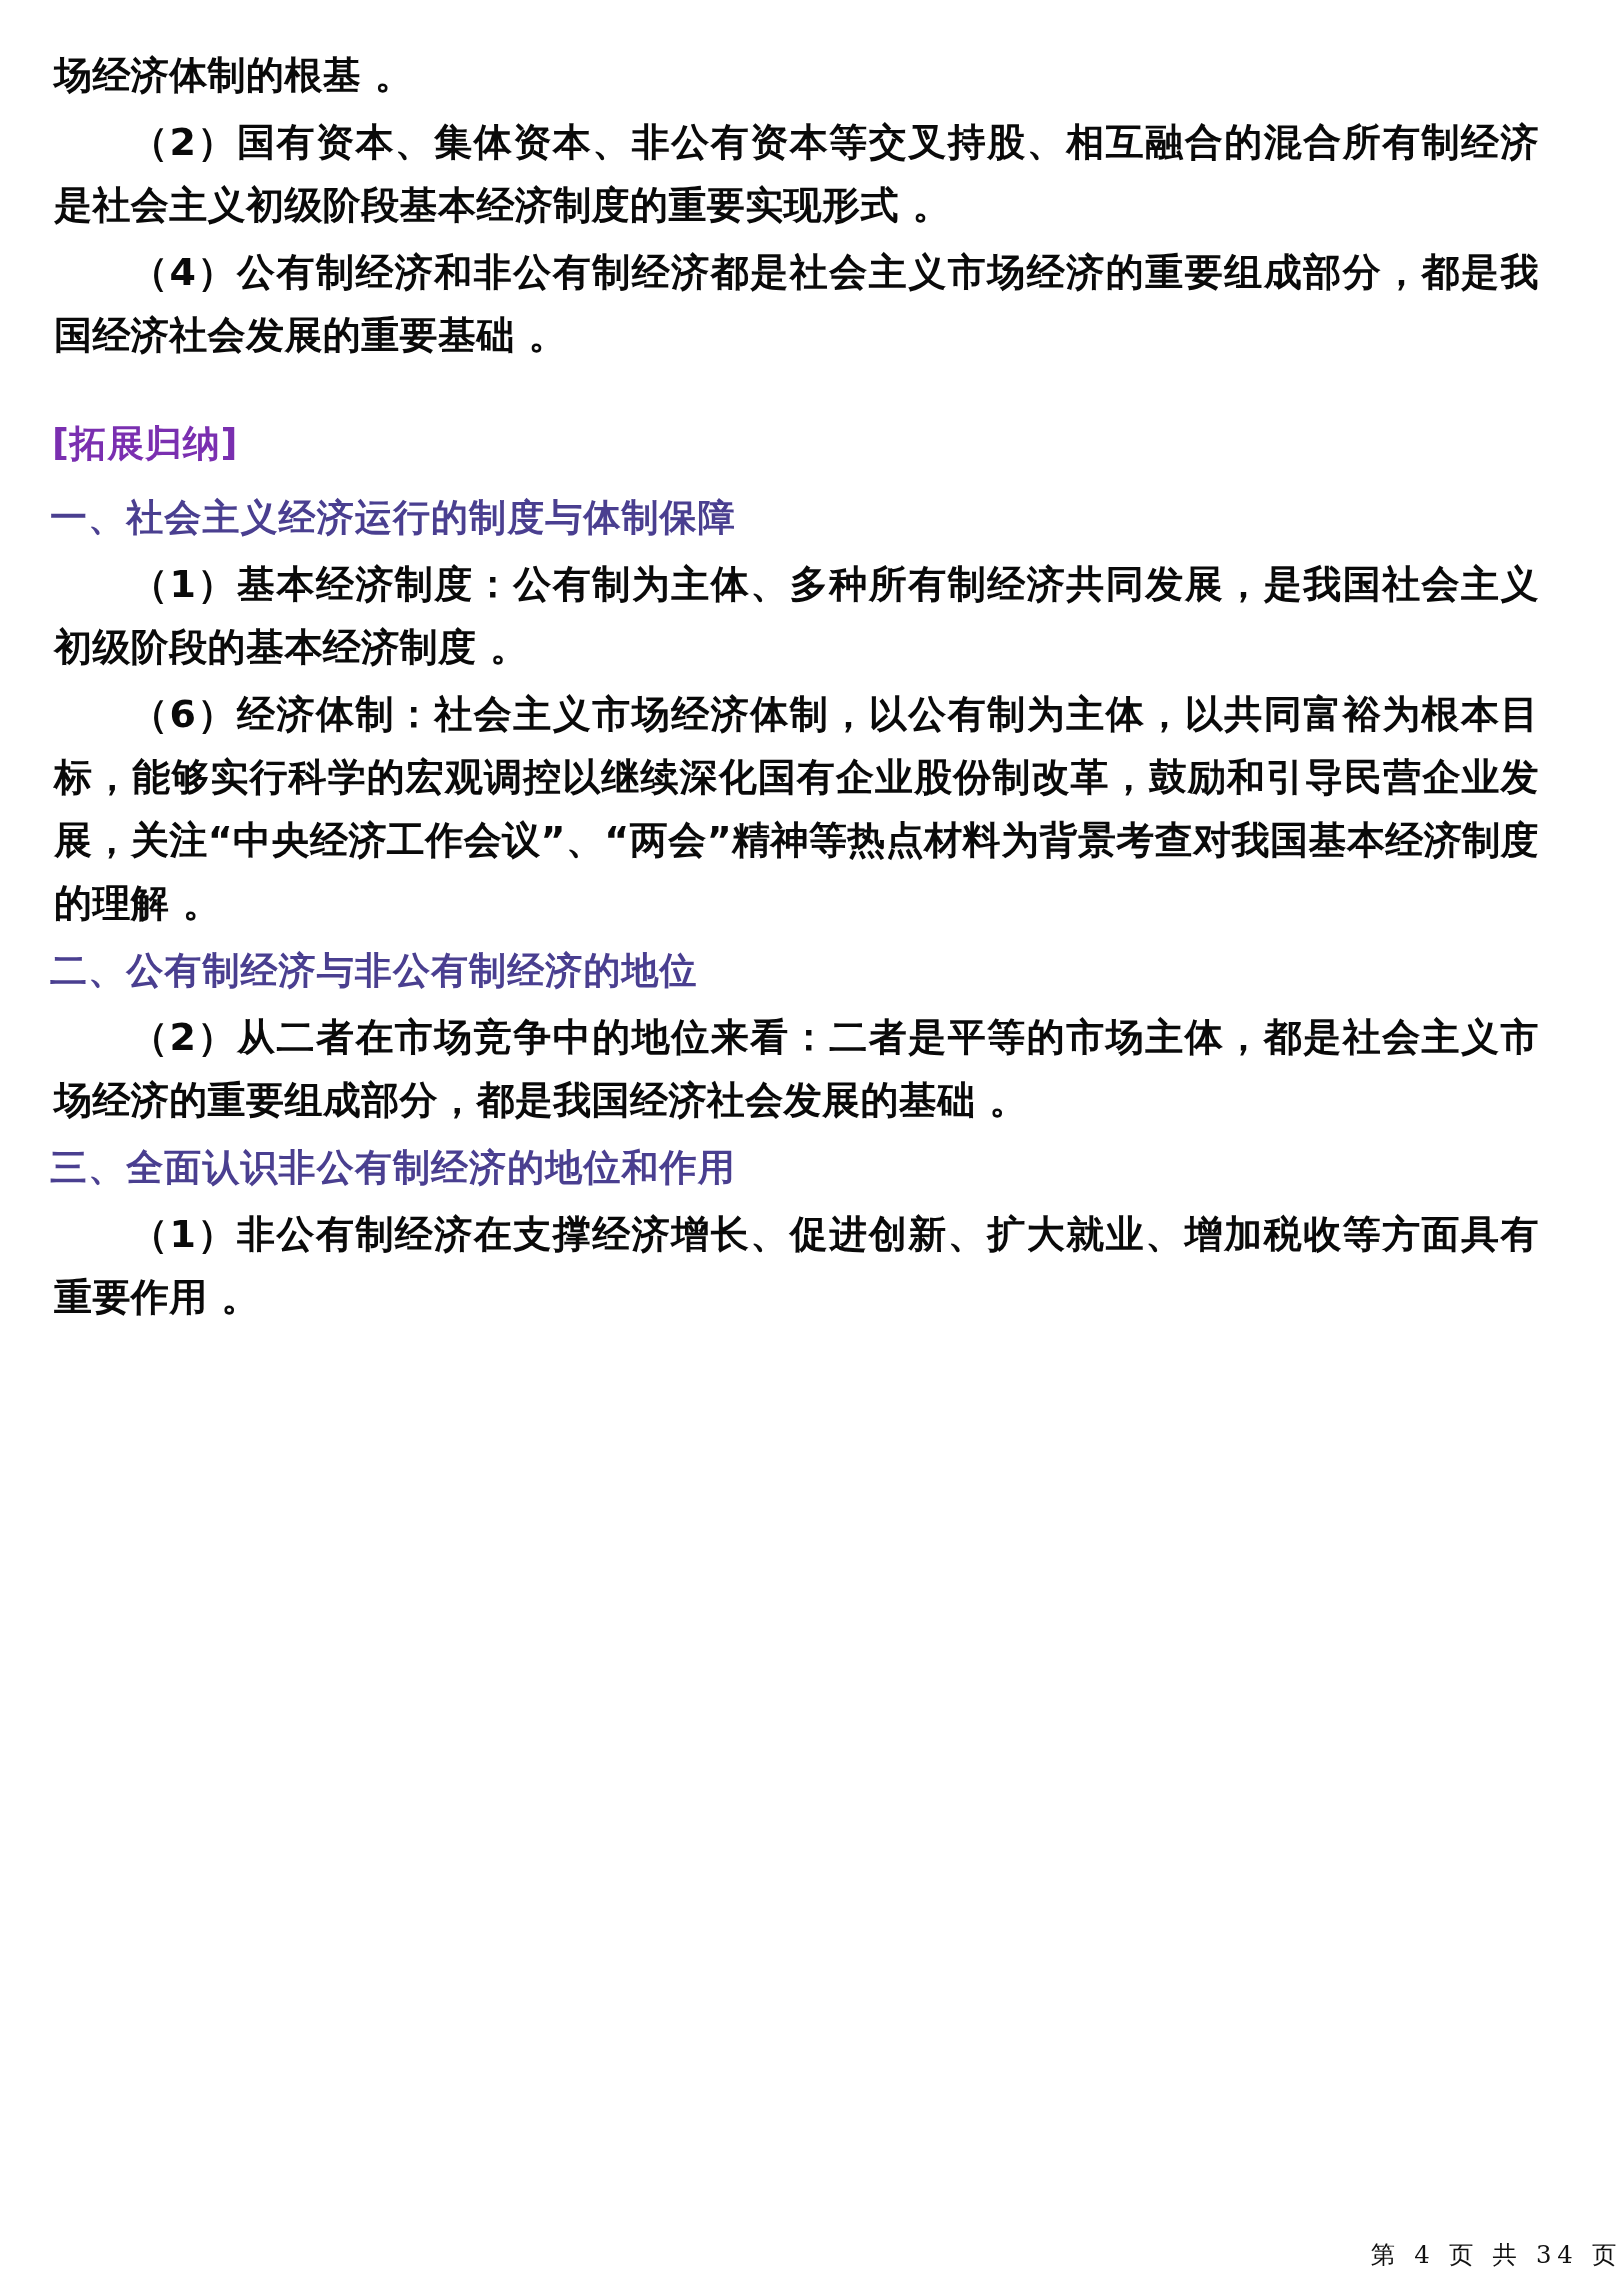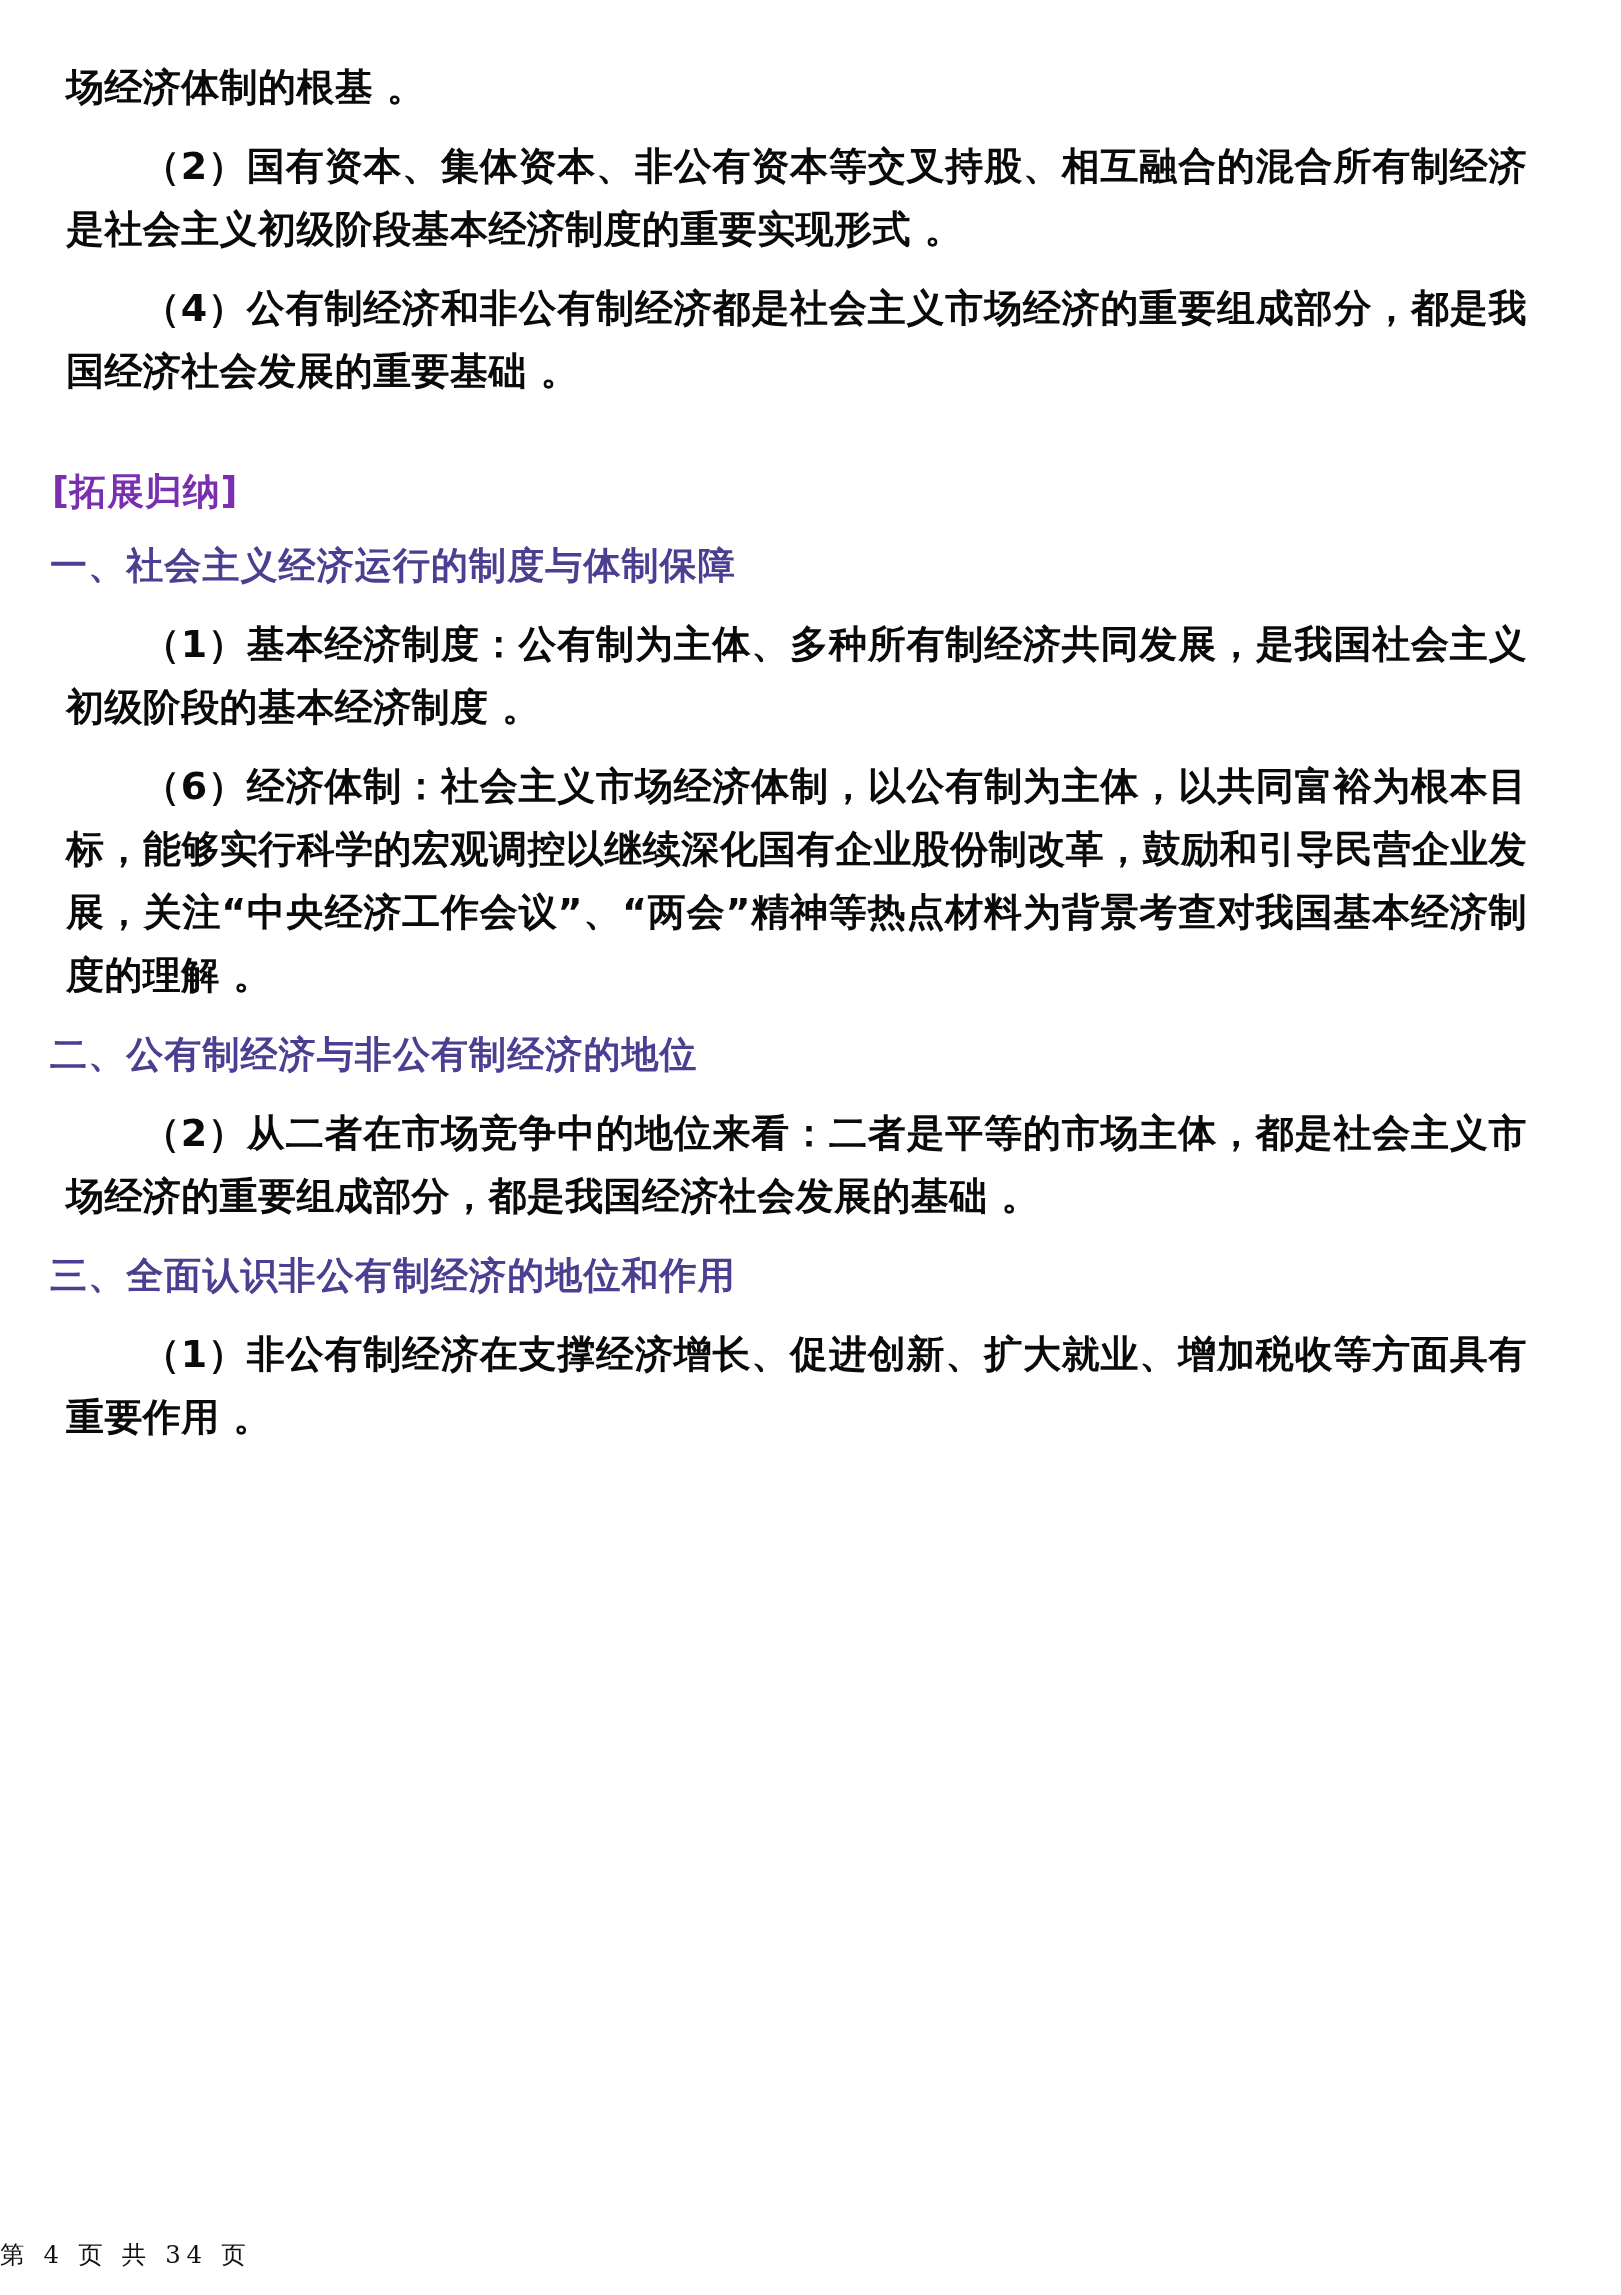--- a/index.html
+++ b/index.html
@@ -20,21 +20,21 @@
     background: #ffffff;
     box-sizing: border-box;
     padding: 40px 79px 0 50px;
     overflow: hidden;
   }
   .doc-body {
     position: relative;
   }
   
   p.para {
-    margin: 16px;
+    margin: 4px;
     font-size: 38px;
     line-height: 63px;
     color: #0a0a0a;
     text-align: justify;
     text-justify: inter-ideograph;
     letter-spacing: 0.4px;
     font-weight: 700;
     font-family: "DejaVu Sans", "Liberation Sans", sans-serif;
   }
   p.para.indent {
@@ -64,21 +64,21 @@
     letter-spacing: 1.1px;
     color: #4a3f90;
     font-family: Liberation Sans, sans-serif;
   }
 
   .footer {
     position: absolute;
     left: 0;
     right: 0;
     bottom: 24.4px;
-    text-align: left;
+    text-align: right;
     font-size: 24.4px;
     line-height: 32px;
     color: #111111;
     letter-spacing: 5.7px;
     font-family: "DejaVu Serif", "Liberation Serif", serif;
     font-weight: 400;
   }
 </style>
 </head>
 <body>

